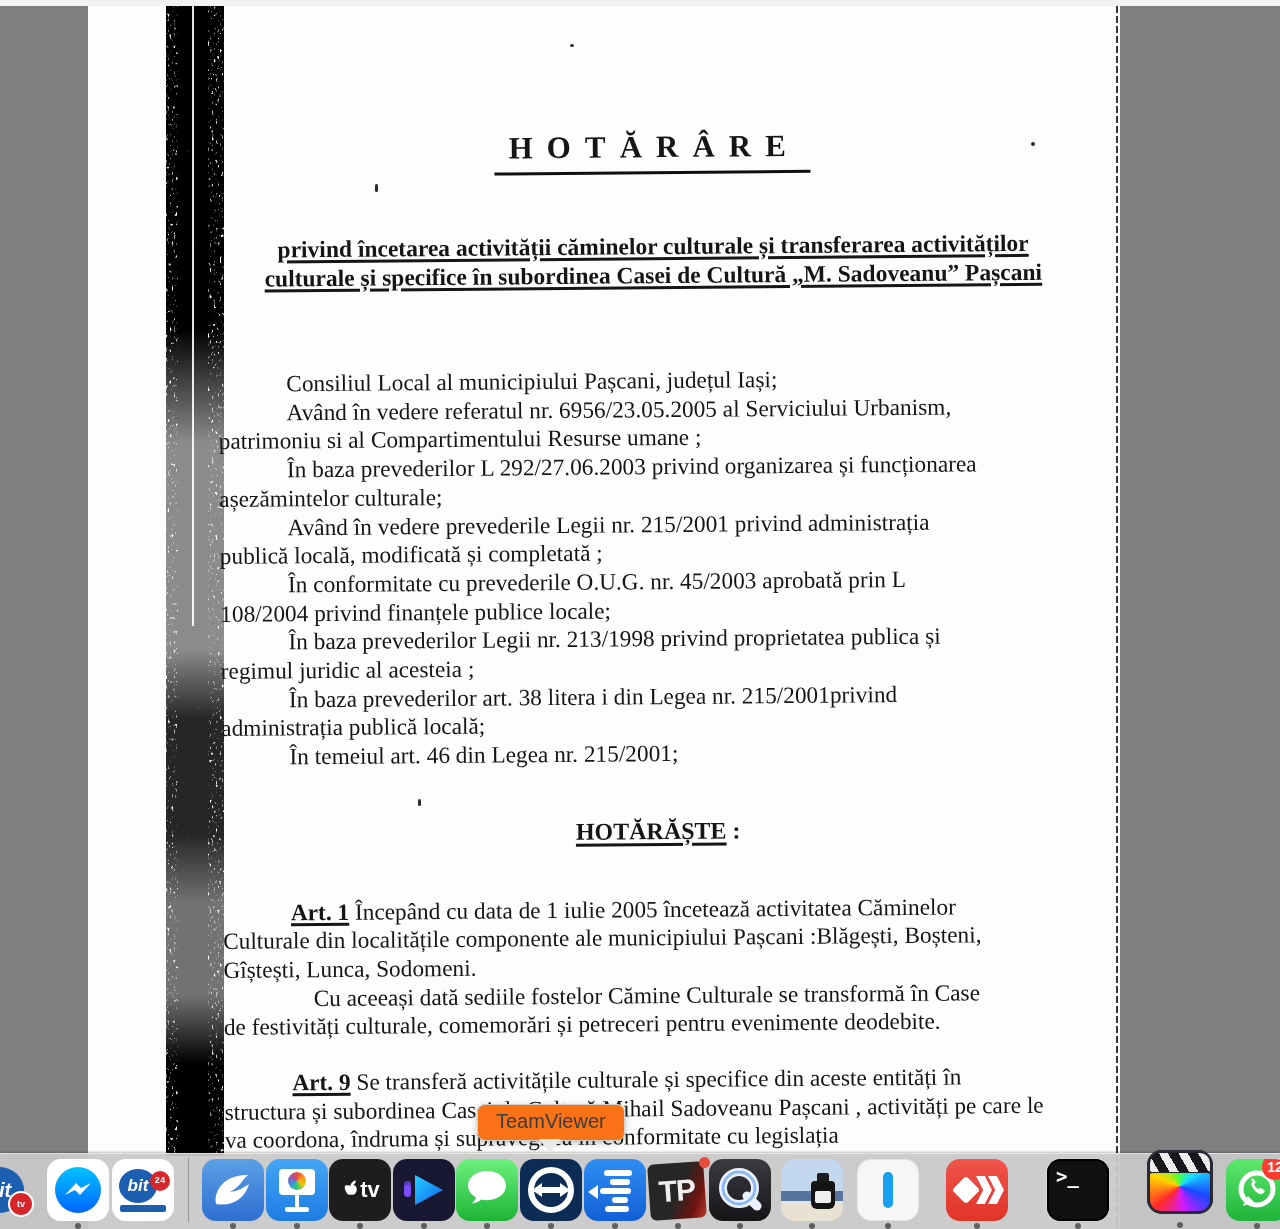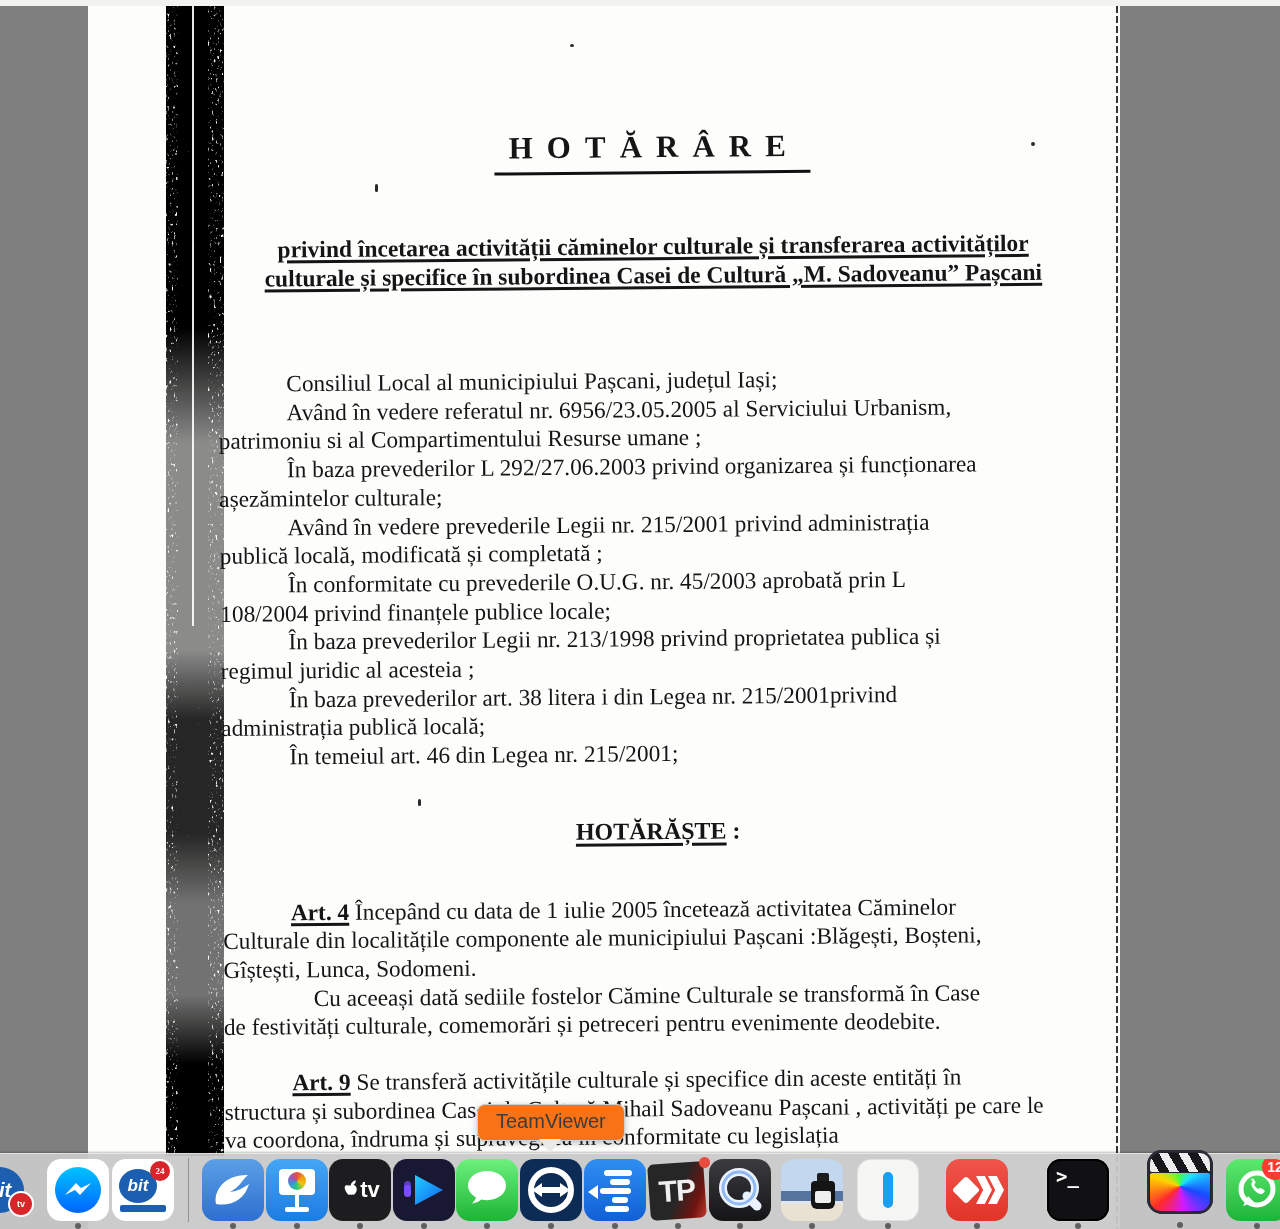--- a/index.html
+++ b/index.html
@@ -56,22 +56,22 @@
   .bittv-tv{position:absolute;left:34px;top:32px;width:22px;height:22px;border-radius:50%;background:#d8252a;
     border:2px solid #fff;color:#fff;font-family:"Liberation Sans",sans-serif;font-weight:bold;font-size:9px;
     display:flex;align-items:center;justify-content:center;}
   .ic-messenger{background:#fff;}
   .msgr-circle{position:absolute;left:8px;top:8px;width:46px;height:46px;border-radius:50%;
     background:linear-gradient(180deg,#00c3ff,#0064ff);}
   .ic-bit24{background:#fff;}
   .bit24-circle{position:absolute;left:7px;top:10px;width:38px;height:34px;border-radius:50%;background:#1c5fb0;
     color:#fff;font-family:"Liberation Sans",sans-serif;font-weight:bold;font-style:italic;font-size:17px;
     display:flex;align-items:center;justify-content:center;}
-  .bit24-badge{position:absolute;left:38px;top:2px;width:20px;height:20px;border-radius:50%;background:#d8252a;
-    color:#fff;font-family:Liberation Serif, serif;font-weight:bold;font-size:9px;
+  .bit24-badge{position:absolute;left:38px;top:12px;width:20px;height:20px;border-radius:50%;background:#d8252a;
+    color:#fff;font-family:Liberation Mono, monospace;font-weight:bold;font-size:9px;
     display:flex;align-items:center;justify-content:center;}
   .bit24-bar{position:absolute;left:8px;top:46px;width:46px;height:7px;background:#1c5fb0;border-radius:2px;}
   .ic-eagle{background:linear-gradient(180deg,#5b9fe6,#2e6fd0);}
   .ic-keynote{background:linear-gradient(180deg,#45a5f5,#1d7ce2);}
   .kn-board{position:absolute;left:13px;top:10px;width:36px;height:26px;background:#fff;border-radius:4px;}
   .kn-wheel{position:absolute;left:22px;top:13px;width:18px;height:18px;border-radius:50%;
     background:conic-gradient(#e74c3c,#f39c12,#f1c40f,#2ecc71,#3498db,#9b59b6,#e74c3c);}
   .kn-stem{position:absolute;left:29px;top:36px;width:4px;height:13px;background:#fff;}
   .kn-base{position:absolute;left:19px;top:48px;width:24px;height:5px;background:#fff;border-radius:2px;}
   .ic-appletv{background:#1d1d1f;display:flex;align-items:center;justify-content:center;}
@@ -165,21 +165,21 @@
         <div class="line indent">Având în vedere prevederile  Legii  nr. 215/2001 privind administrația</div>
         <div class="line flush">publică locală, modificată și completată ;</div>
         <div class="line indent">În conformitate cu prevederile O.U.G. nr. 45/2003 aprobată prin L</div>
         <div class="line flush">108/2004 privind finanțele publice locale;</div>
         <div class="line indent">În baza prevederilor  Legii nr. 213/1998 privind proprietatea publica și</div>
         <div class="line flush">regimul juridic al acesteia ;</div>
         <div class="line indent">În baza prevederilor  art. 38 litera i  din Legea nr. 215/2001privind</div>
         <div class="line flush">administrația publică locală;</div>
         <div class="line indent">În temeiul art. 46 din Legea nr. 215/2001;</div>
         <div class="line heading" style="margin-top: 49px;"><span class="hword">HOTĂRĂȘTE</span> :</div>
-        <div class="line indent" style="margin-top: 49px;"><span class="art-label">Art. 4</span>  Începând cu data de 1 iulie 2005 încetează activitatea Căminelor</div>
+        <div class="line indent" style="margin-top: 49px;"><span class="art-label">Art. 1</span>  Începând cu data de 1 iulie 2005 încetează activitatea Căminelor</div>
         <div class="line flush">Culturale din localitățile componente ale municipiului Pașcani :Blăgești, Boșteni,</div>
         <div class="line flush">Gîștești, Lunca, Sodomeni.</div>
         <div class="line indent2">Cu aceeași dată sediile fostelor Cămine Culturale se transformă în Case</div>
         <div class="line flush">de festivități culturale, comemorări și petreceri pentru evenimente deodebite.</div>
         <div class="line indent" style="margin-top: 27px;"><span class="art-label">Art. 9</span>  Se transferă activitățile culturale și specifice din aceste entități  în</div>
         <div class="line flush">structura și subordinea Casei de Cultură Mihail Sadoveanu Pașcani , activități pe care le</div>
         <div class="line flush">va coordona, îndruma și supraveghea în conformitate cu legislația</div>
       </div>
   </div>
 </div>

